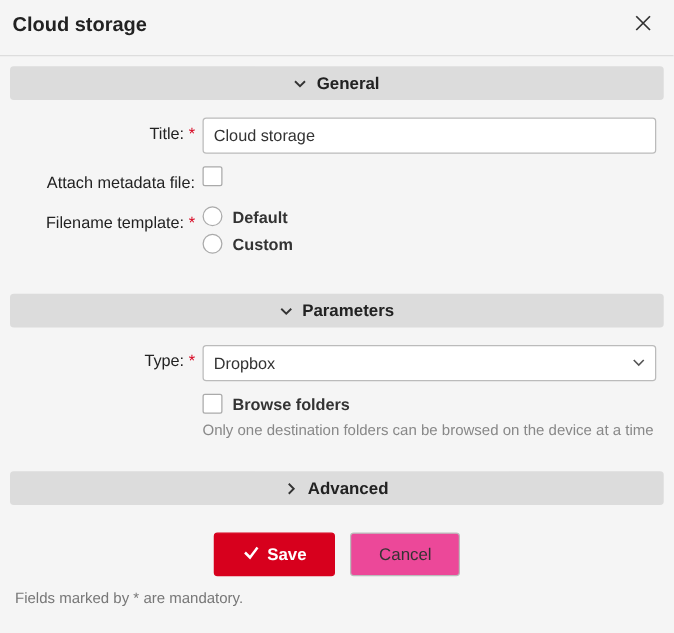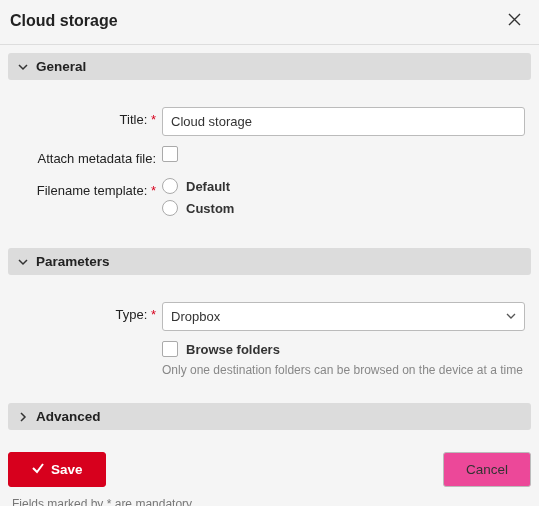--- a/index.html
+++ b/index.html
@@ -26,25 +26,26 @@
   .content { padding: 8px; }
   .section { margin-bottom: 10px; }
   .section-hdr {
     background: #dcdcdc;
     border-radius: 3px;
     display: flex;
     align-items: center;
     padding: 6px 10px;
     gap: 8px;
     cursor: pointer;
+    justify-content: center;
   }
   .section-hdr .label { font-weight: 700; font-size: 13.5px; color: #222; }
   .chev { width: 10px; flex-shrink: 0; }
   .chev svg { display: block; }
-  .section-body { padding: 27px 6px 6px 6px; }
+  .section-body { padding: 14px 6px 6px 6px; }
   .row { display: flex; align-items: flex-start; margin-bottom: 10px; }
   .rlabel {
     width: 148px;
     text-align: right;
     padding-right: 6px;
     padding-top: 5px;
     color: #222;
   }
   .req { color: #d7001d; }
   .rfield { flex: 1; }
@@ -70,21 +71,21 @@
   .cb-box {
     width: 16px; height: 16px; border: 1px solid #aaa;
     border-radius: 2px; background: #fff;
   }
   .rd-box {
     width: 16px; height: 16px; border: 1px solid #aaa;
     border-radius: 50%; background: #fff;
   }
   .hint { color: #888; font-size: 12px; margin-top: 2px; }
   .actions {
-    display: flex; justify-content: space-between; gap: 12px;
+    display: flex; justify-content: center; gap: 12px;
     padding: 12px 0 10px;
   }
   .btn {
     border-radius: 3px;
     padding: 8px 22px;
     font-size: 13.5px;
     cursor: pointer;
     display: inline-flex; align-items: center; gap: 6px;
   }
   .btn-primary {

